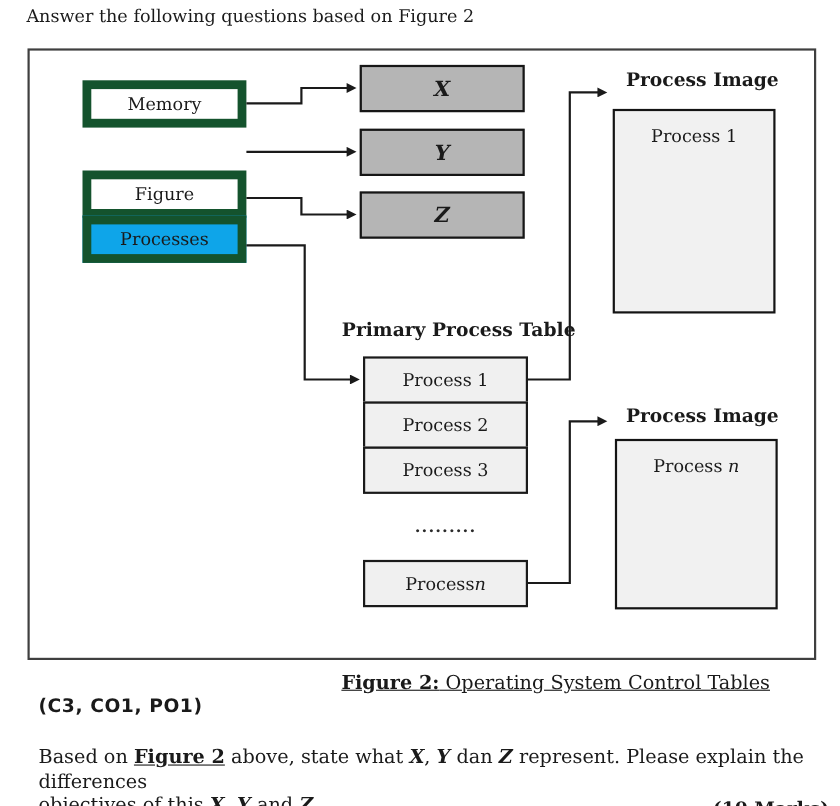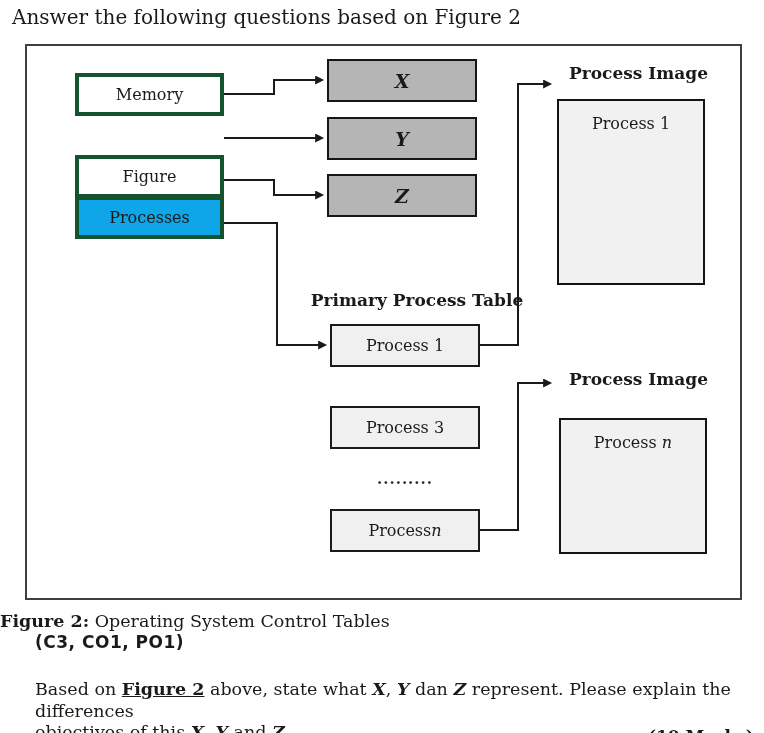--- a/index.html
+++ b/index.html
@@ -3,30 +3,30 @@
 <meta charset="utf-8">
 <style>
   html,body{margin:0;padding:0;}
   body{
     width:764px;height:733px;overflow:hidden;background:#ffffff;
     font-family:"DejaVu Serif","Liberation Serif",serif;color:#1a1a1a;
     position:relative;
   }
   .abs{position:absolute;}
   
-  #instruction{left:12px;top:5px;font-size:20px;}
+  #instruction{left:24px;top:5px;font-size:16px;}
   
   #figure-frame{
     left:25px;top:44px;width:713px;height:552px;
     border:2px solid #3f3f3f;background:#ffffff;
   }
   
   .cbox{
     position:absolute;left:48px;width:149px;height:43px;
-    border:4px solid #14532d;background:#ffffff;box-sizing:border-box;
+    border:8px solid #14532d;background:#ffffff;box-sizing:border-box;
     display:flex;align-items:center;justify-content:center;
     font-size:16px;
   }
   .cbox.gray{background:#0ea5e9;}
   
   .xyz{
     position:absolute;left:300px;width:150px;height:43px;
     border:2px solid #161616;background:#b5b5b5;box-sizing:border-box;
     display:flex;align-items:center;justify-content:center;
     font-size:19px;font-weight:bold;font-style:italic;
@@ -52,21 +52,21 @@
   }
   .pi-box{
     position:absolute;width:148px;
     border:2px solid #141414;background:#f1f1f1;box-sizing:border-box;
     font-size:16px;text-align:center;padding-top:13px;
   }
   .ital{font-style:italic;}
   
   #connectors{position:absolute;left:0;top:0;width:713px;height:552px;pointer-events:none;}
   
-  #caption{left:0;top:611px;width:700px;text-align:left;font-size:17.5px;}
+  #caption{left:0;top:611px;width:700px;text-align:right;font-size:17.5px;text-decoration:underline;}
   #caption b{font-weight:bold;}
   
   #outcome{
     left:35px;top:632px;font-family:"DejaVu Sans","Liberation Sans",sans-serif;
     font-weight:bold;font-size:17px;letter-spacing:0.5px;
   }
   
   #question{left:35px;top:679px;width:715px;font-size:17.5px;line-height:21.5px;}
   #question .b{font-weight:bold;text-decoration:underline;}
   #question .bi{font-weight:bold;font-style:italic;}
@@ -83,34 +83,35 @@
   <div class="cbox" style="top:27px">Memory</div>
   <div class="cbox" style="top:109px">Figure</div>
   <div class="cbox gray" style="top:150px">Processes</div>
 
   <div class="xyz" style="top:13px">X</div>
   <div class="xyz" style="top:71px">Y</div>
   <div class="xyz" style="top:128px">Z</div>
 
   <div class="abs" id="ppt-title">Primary Process Table</div>
   <div class="prow" style="top:278px">Process 1</div>
+  <div class="prow" style="top:319px">Process 2</div>
   <div class="prow" style="top:360px">Process 3</div>
   <div class="abs" id="ellipsis">.........</div>
   <div class="prow" style="top:463px">
       <span>Process </span>
       <span class="ital">n</span>
     </div>
 
   <div class="pi-label" style="left:542px;top:17px">Process Image</div>
   <div class="pi-box" style="left:530px;top:53px;height:186px">
     <span>Process 1</span>
   </div>
 
   <div class="pi-label" style="left:542px;top:323px">Process Image</div>
-  <div class="pi-box" style="left:532px;top:372px;height:136px">
+  <div class="pi-box" style="left:532px;top:353px;height:155px">
     <span>Process </span><span class="ital">n</span>
   </div>
 
   <svg id="connectors" viewBox="0 0 713 552" xmlns="http://www.w3.org/2000/svg">
     <defs>
       <marker id="arrow" viewBox="0 0 10 10" refX="1" refY="5" markerWidth="10" markerHeight="9" markerUnits="userSpaceOnUse" orient="auto">
         <path d="M0,0 L10,5 L0,10 z" fill="#1a1a1a"></path>
       </marker>
     </defs>
     <polyline points="197,48 247,48 247,34 289,34" fill="none" stroke="#1a1a1a" stroke-width="2" marker-end="url(#arrow)"></polyline>

